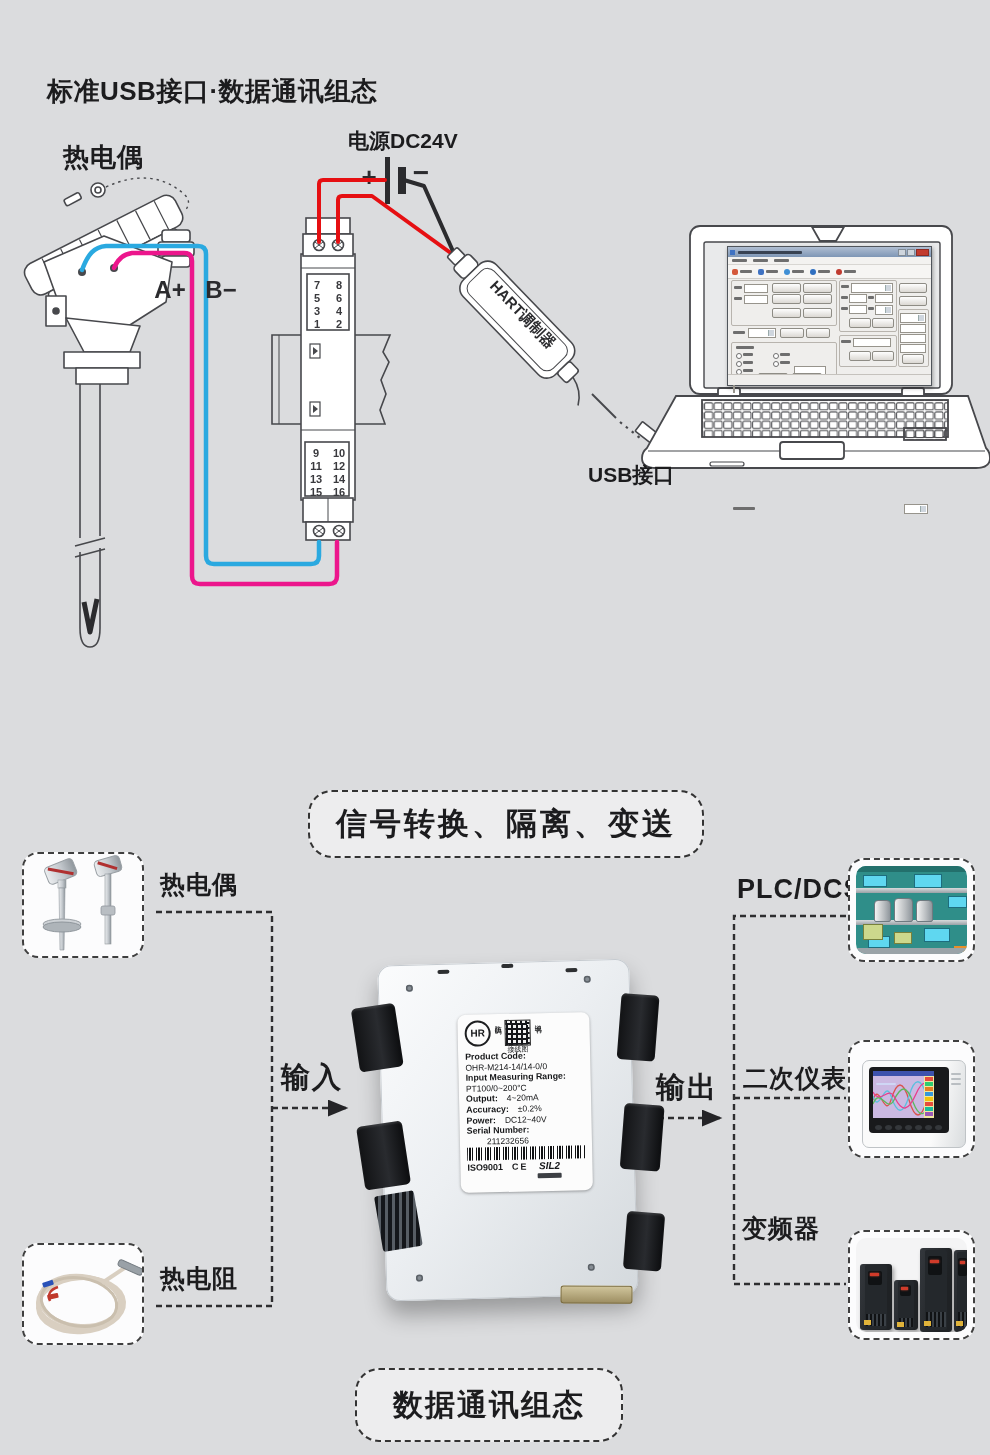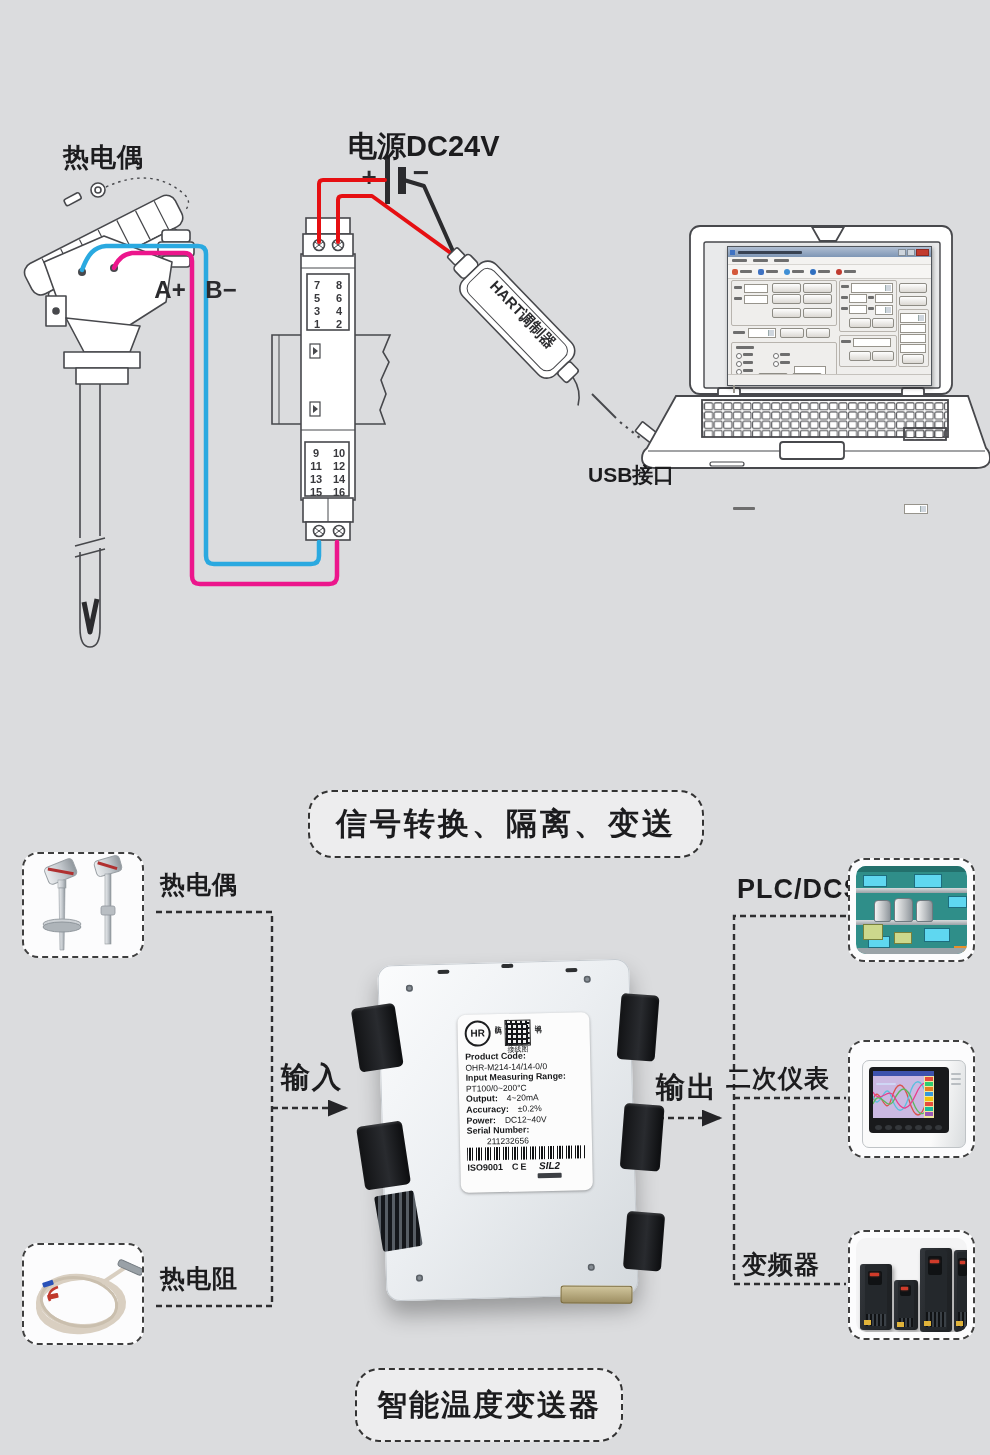--- a/index.html
+++ b/index.html
@@ -248,23 +248,24 @@
 
     <g fill="none" stroke="#2e2e30" stroke-width="2.4" stroke-dasharray="6,4">
       <path d="M156,912 L272,912 L272,1306 L156,1306"></path>
       <path d="M846,916 L734,916 L734,1284 L846,1284"></path>
       <path d="M734,1098 L846,1098"></path>
       <line x1="272" y1="1108" x2="346" y2="1108" marker-end="url(#arr)"></line>
       <line x1="658" y1="1118" x2="720" y2="1118" marker-end="url(#arr)"></line>
     </g>
   </svg>
 
+  <div class="abs h-sub">标准USB接口·数据通讯组态</div>
 
   <div class="abs lbl" style="left:63px;top:140px;font-size:26px">热电偶</div>
-  <div class="abs lbl" style="left:348px;top:127px;font-size:29px;letter-spacing:0">电源DC24V</div>
+  <div class="abs lbl" style="left:348px;top:127px;font-size:21px;letter-spacing:0">电源DC24V</div>
   <div class="abs lbl" style="left:588px;top:461px;font-size:21px;letter-spacing:0">USB接口</div>
 
   <div class="abs sw">
     <div class="swt">
       <i class="swico"></i>
       <i class="sm" style="width:64px;background:#384252"></i>
       <span class="swbtns">
         <i class="wb"></i>
         <i class="wb"></i>
         <i class="wbr"></i>
@@ -366,23 +367,23 @@
     </div>
   </div>
 
   <div class="abs bannerbox b1">信号转换、隔离、变送</div>
 
   <div class="abs lbl" style="left:160px;top:868px">热电偶</div>
   <div class="abs lbl" style="left:160px;top:1262px">热电阻</div>
   <div class="abs lbl-io abs" style="left:281px;top:1058px">输入</div>
   <div class="abs lbl-io" style="left:656px;top:1068px">输出</div>
   <div class="abs lbl" style="left:737px;top:874px;font-size:27px">PLC/DCS</div>
-  <div class="abs lbl" style="left:726px;top:1062px">二次仪表</div>
-  <div class="abs lbl" style="left:742px;top:1248px">变频器</div>
-  <div class="abs bannerbox b2">智能温度变送器</div>
+  <div class="abs lbl" style="left:743px;top:1062px">二次仪表</div>
+  <div class="abs lbl" style="left:742px;top:1212px">变频器</div>
+  <div class="abs bannerbox b2">数据通讯组态</div>
 
   <div class="abs pbox" style="left:22px;top:852px;width:122px;height:106px">
     <svg class="pb-svg" width="118" height="102" viewBox="0 0 118 102">
       <defs>
         <linearGradient id="met" x1="0" y1="0" x2="1" y2="0">
           <stop offset="0" stop-color="#eceef0"></stop>
             <stop offset=".55" stop-color="#c3c8cd"></stop>
             <stop offset="1" stop-color="#8f969c"></stop>
         </linearGradient>
       </defs>

